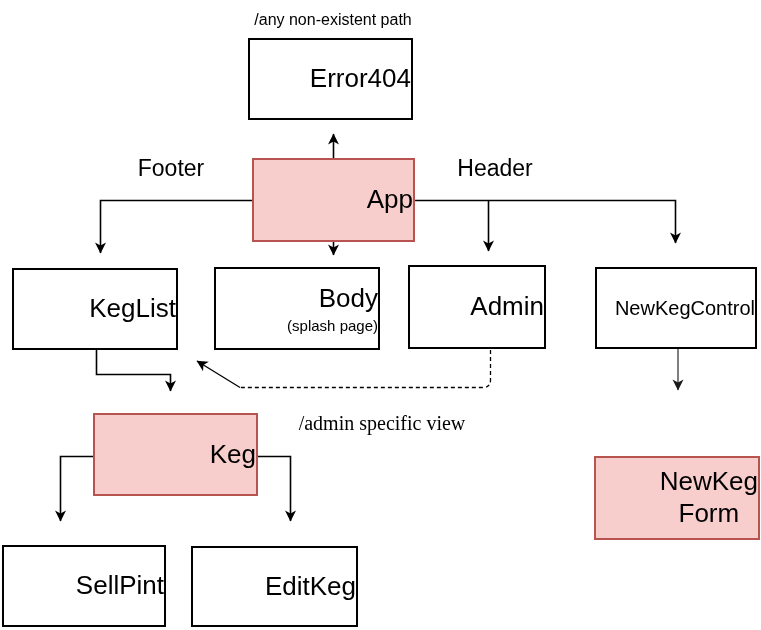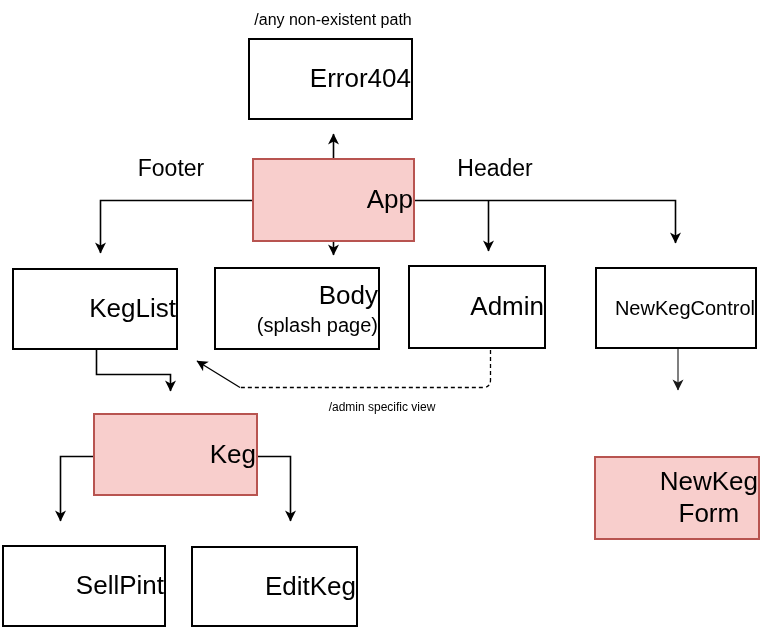--- a/index.html
+++ b/index.html
@@ -11,37 +11,37 @@
   .node{
     position:absolute;box-sizing:border-box;background:#ffffff;
     border:2px solid #000;display:flex;flex-direction:column;
     align-items:flex-end;justify-content:center;text-align:center;
   }
   .node.highlight{
     background:var(--hl-fill,#f8cecc);
     border-color:var(--hl-stroke,#b85450);
   }
   .node .label{font-size:26px;line-height:1.22;white-space:pre-line;}
-  .node .sublabel{font-size:20px;margin-top:3px;}
+  .node .sublabel{font-size:15px;margin-top:3px;}
   .n-error404{left:248px;top:38px;width:165px;height:82px;}
   .n-app{left:252px;top:158px;width:163px;height:84px;}
   .n-keglist{left:12px;top:268px;width:166px;height:82px;}
   .n-body{left:214px;top:267px;width:166px;height:83px;}
   .n-admin{left:408px;top:265px;width:138px;height:84px;}
   .n-newkegcontrol{left:595px;top:267px;width:162px;height:82px;}
   .n-newkegcontrol .label{font-size:20px;}
   .n-keg{left:93px;top:413px;width:165px;height:83px;}
   .n-newkegform{left:594px;top:412px;width:166px;height:84px;margin-top:44px;}
   .n-sellpint{left:2px;top:545px;width:164px;height:82px;}
   .n-editkeg{left:191px;top:546px;width:167px;height:81px;}
   .free-label{position:absolute;text-align:center;}
   .lbl-error-path{left:233px;top:11px;width:200px;font-size:16px;}
   .lbl-footer{left:111px;top:155px;width:120px;font-size:23px;}
   .lbl-header{left:435px;top:155px;width:120px;font-size:23px;}
-  .lbl-admin-view{left:282px;top:400px;width:200px;font-size:12px;}
+  .lbl-admin-view{left:282px;top:412px;width:200px;font-size:20px;font-family:Liberation Serif, serif;}
 </style>
 </head>
 <body>
 
 <div class="canvas">
 
   <svg class="wires" viewBox="0 0 761 630" xmlns="http://www.w3.org/2000/svg">
     <defs>
       <marker id="arrowBlack" viewBox="0 0 14 14" refX="12" refY="7" markerWidth="14" markerHeight="14" markerUnits="userSpaceOnUse" orient="auto-start-reverse">
         <path d="M1.5,1.5 L12.5,7 L1.5,12.5 L4.5,7 Z" fill="#000000"></path>

